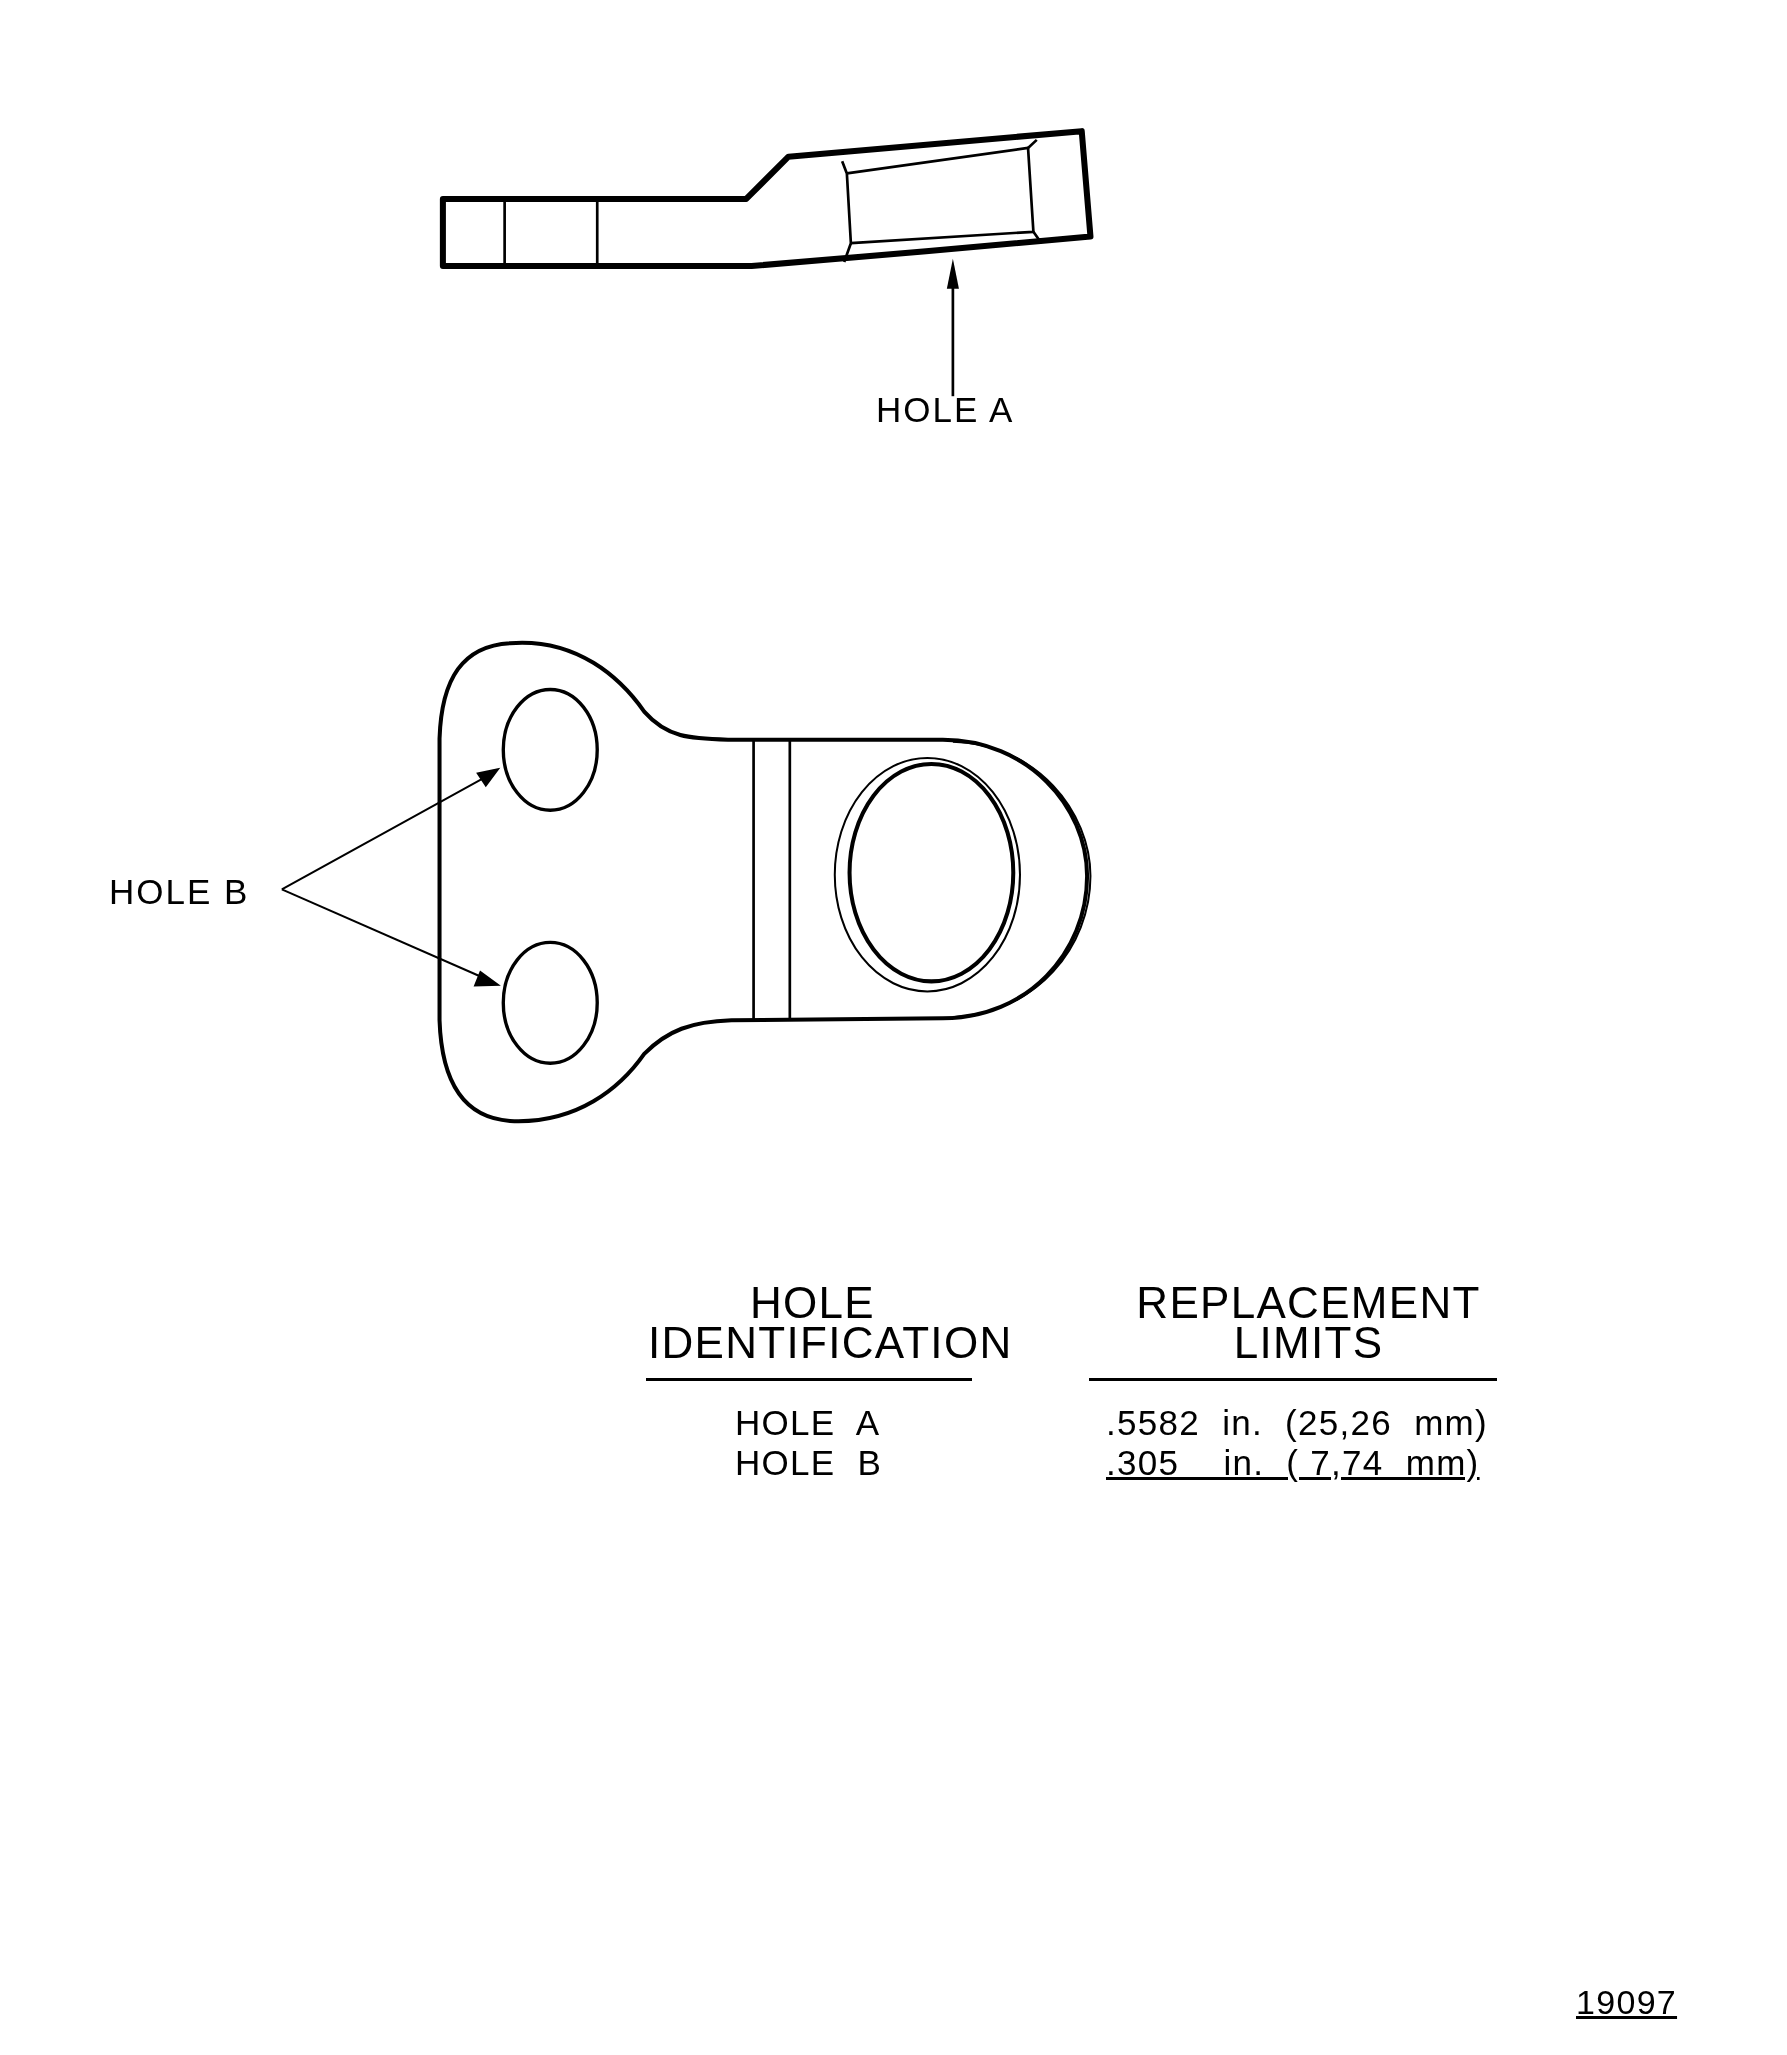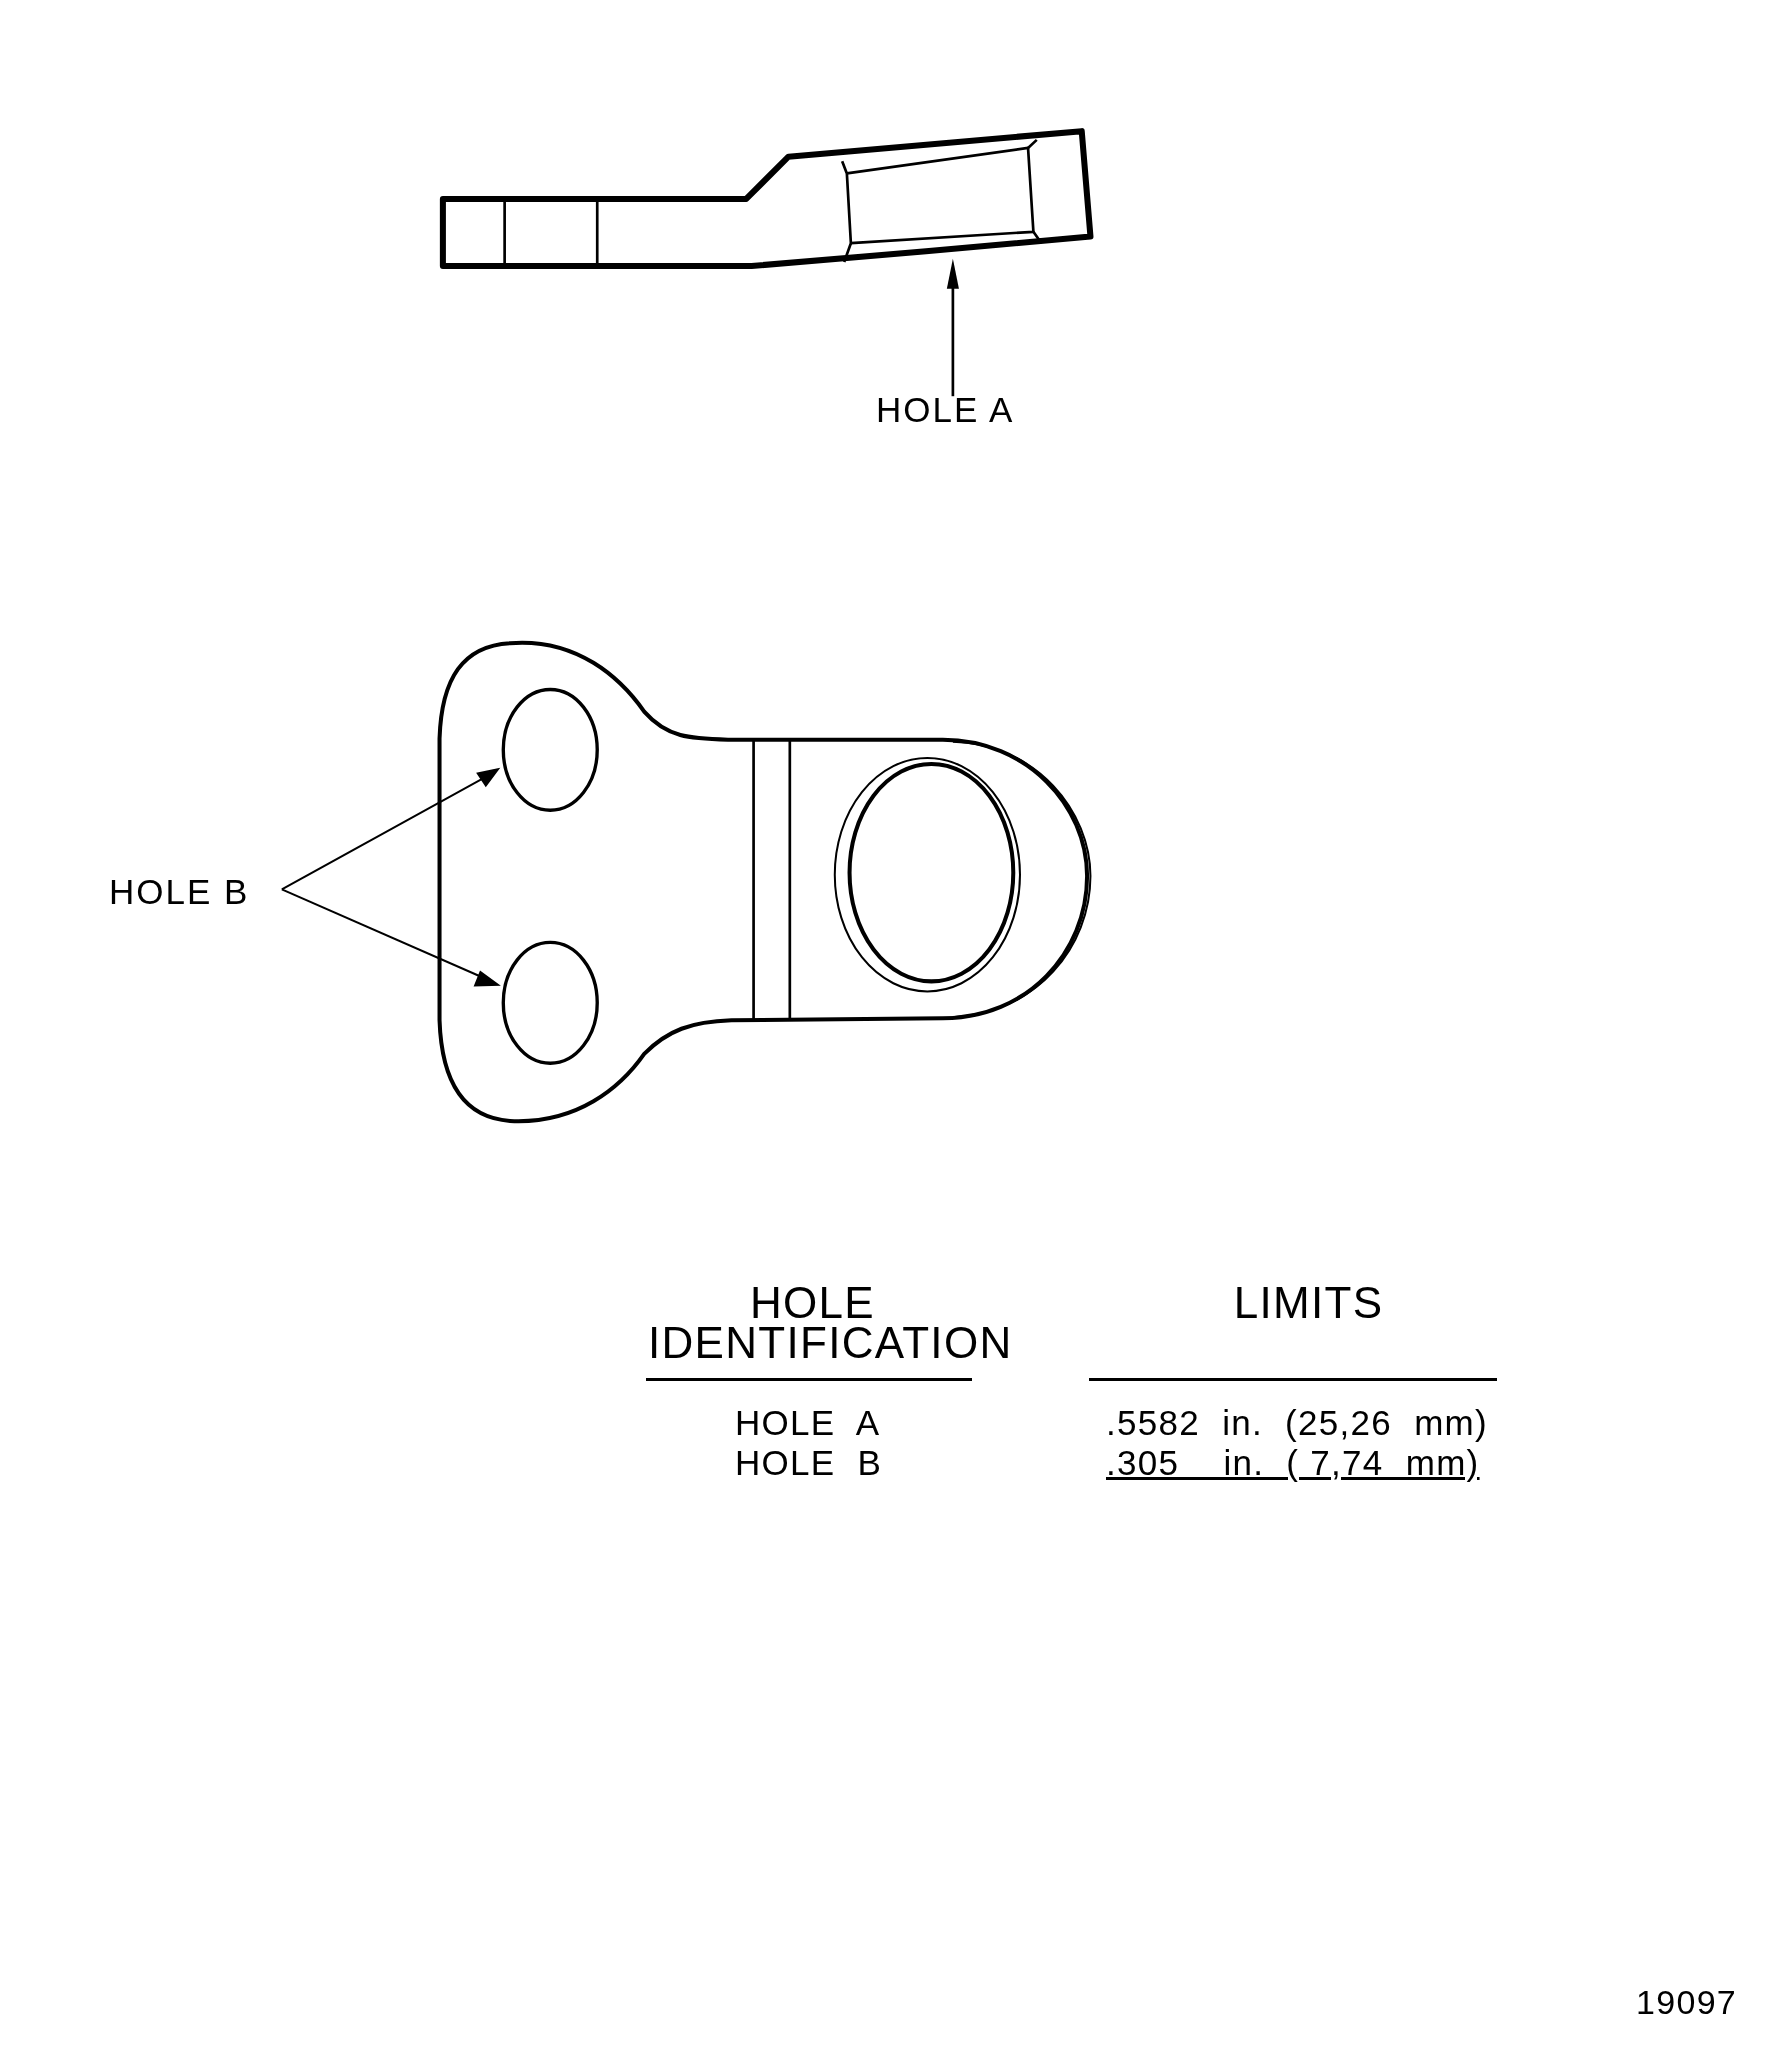--- a/index.html
+++ b/index.html
@@ -52,24 +52,25 @@
 </svg>
 
 <div class="lbl" style="left:876px; top:392px;">HOLE A</div>
 <div class="lbl" style="left:109px; top:874px;">HOLE B</div>
 
 <div class="hdr" style="left:648px; top:1283px; width:329px;">
   <div>HOLE</div>
   <div>IDENTIFICATION</div>
 </div>
 <div class="hdr" style="left:1087px; top:1283px; width:443px;">
+  <div>REPLACEMENT</div>
   <div>LIMITS</div>
 </div>
 <div class="rule" style="left:646px; top:1378px; width:326px;"></div>
 <div class="rule" style="left:1089px; top:1378px; width:408px;"></div>
 
 <div class="cell" style="left:735px; top:1403px;">HOLE  A</div>
 <div class="cell" style="left:1106px; top:1403px;">.5582  in.  (25,26  mm)</div>
 <div class="cell" style="left:735px; top:1443px;">HOLE  B</div>
 <div class="cell" style="left:1106px; top:1443px;text-decoration:underline;">.305    in.  ( 7,74  mm)</div>
 
-<div class="figno" style="left:1636px; top:1983px;">19097</div>
+<div class="figno" style="left:1576px; top:1983px;text-decoration:underline;">19097</div>
 
 
 </body></html>

